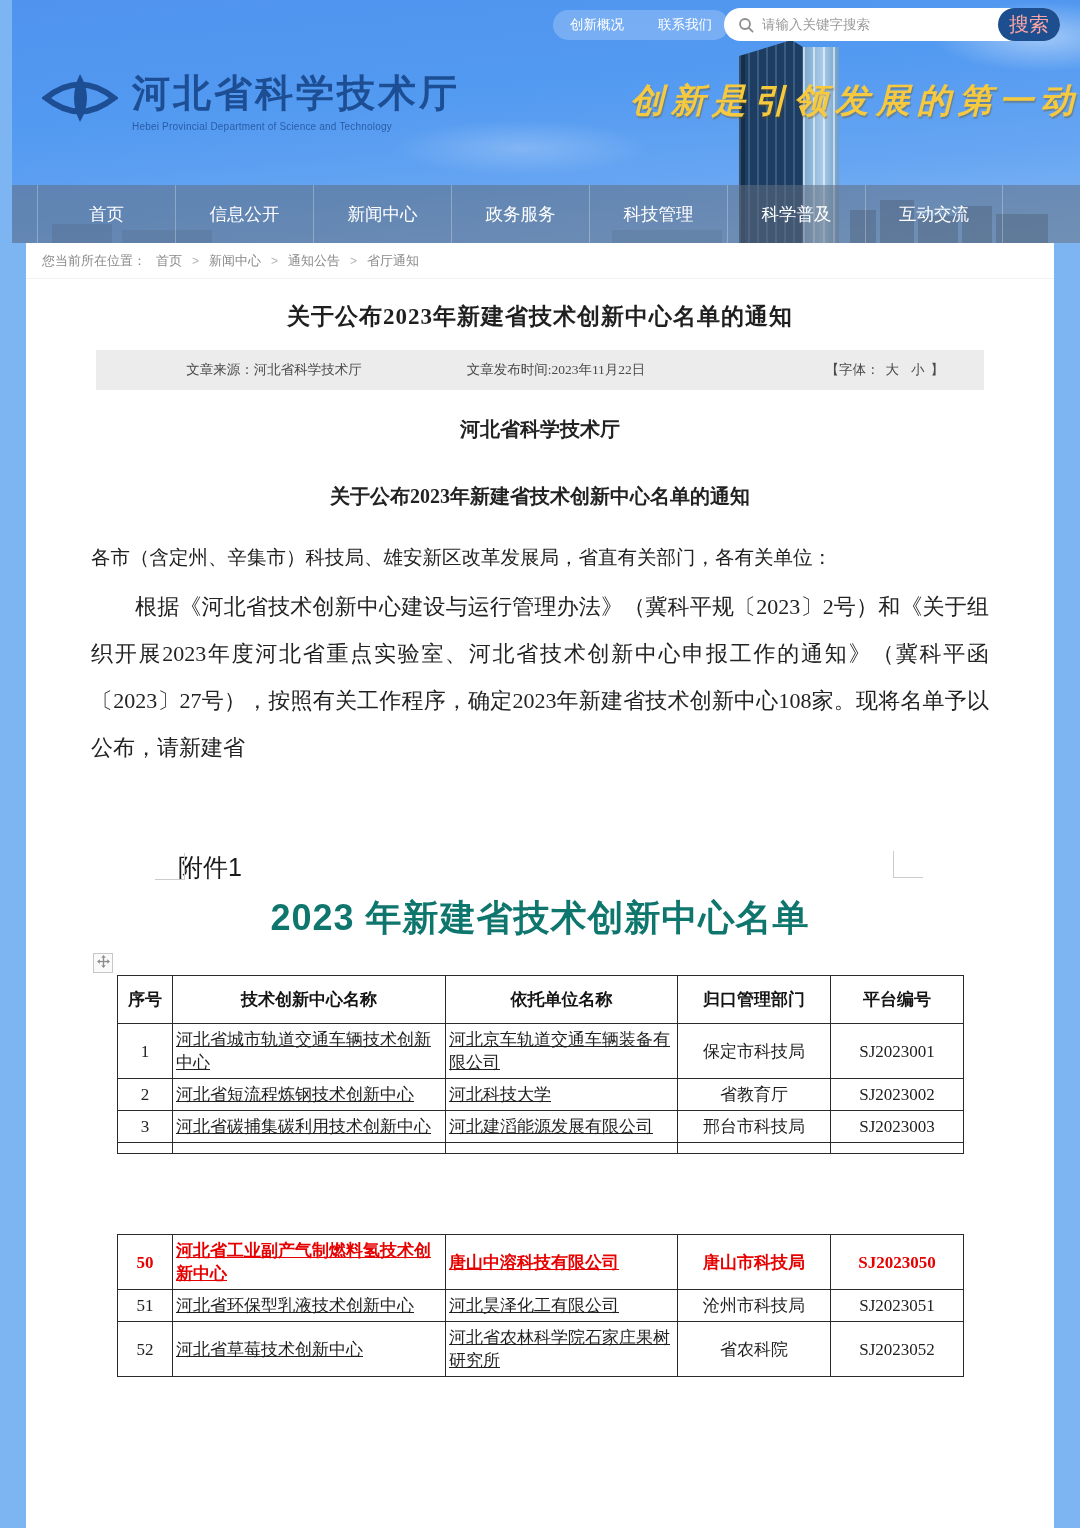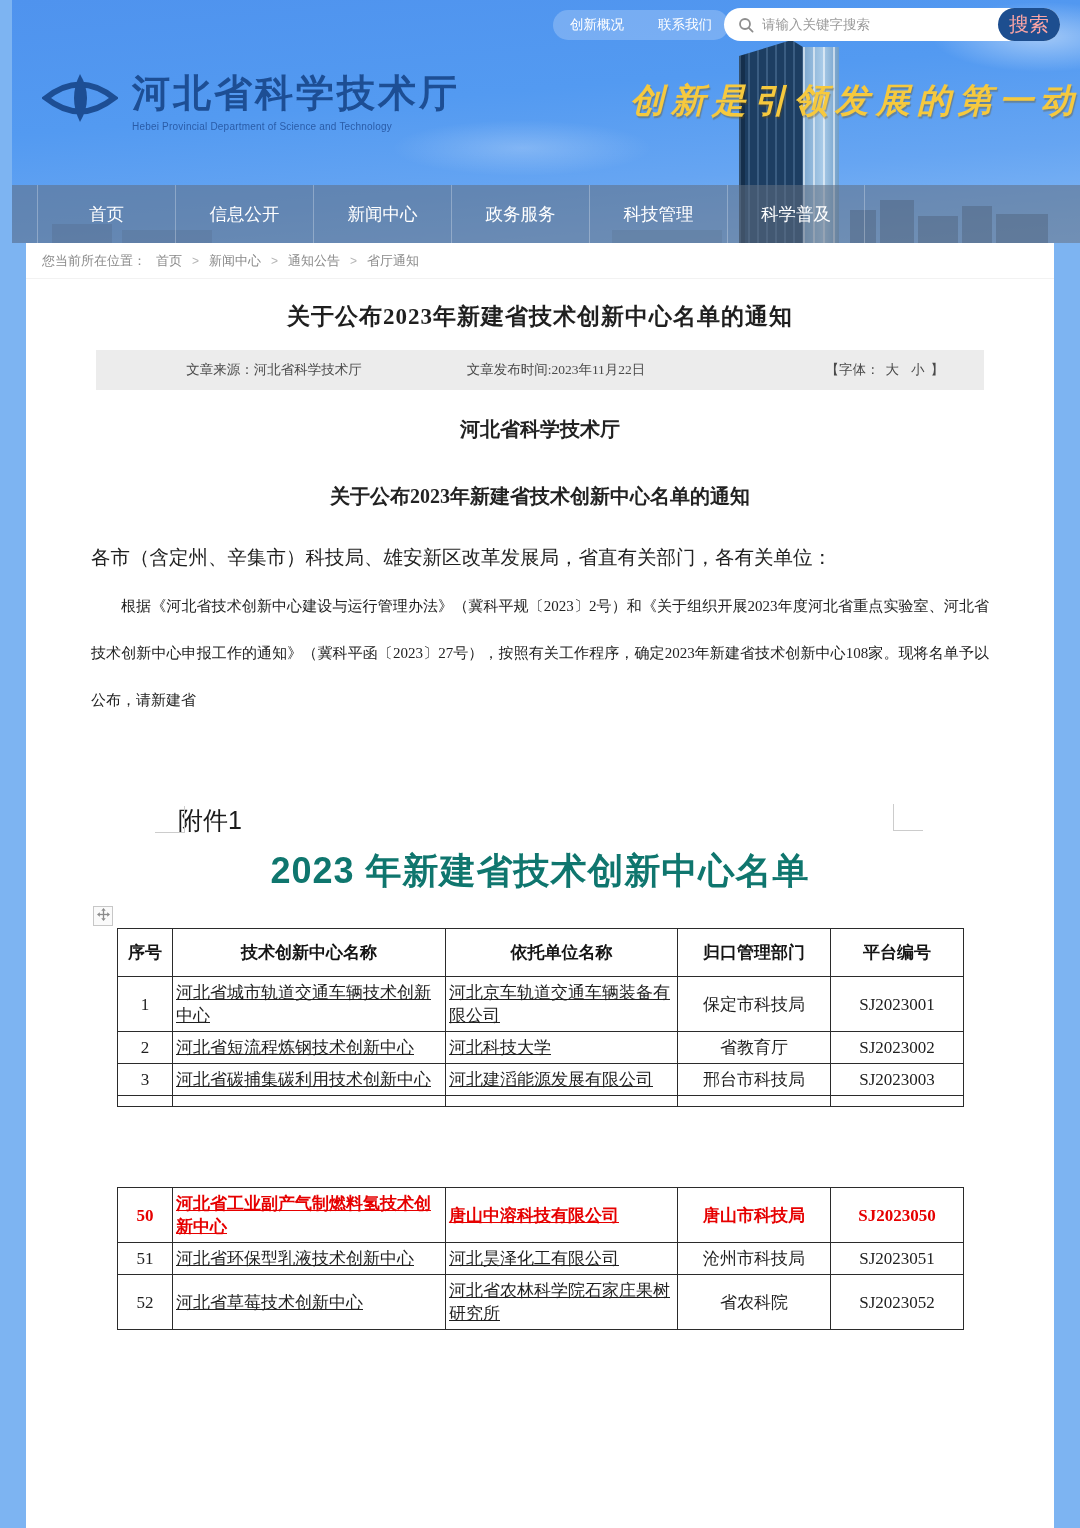--- a/index.html
+++ b/index.html
@@ -71,21 +71,21 @@
           align-items:center; font-family:"Liberation Serif",serif; font-size:13.5px; color:#4a4a4a;justify-content:center; }
   .meta .m-src { margin-left:50px; }
   .meta .m-time { margin-left:105px; }
   .meta .m-font { margin-left:180px; }
   .meta .fbtn { cursor:pointer; margin:0 6px; }
 
   .body-text { margin:0 65px; font-family:"Liberation Serif",serif; color:#222; }
   .b-org { margin-top:26px; text-align:center; font-weight:bold; font-size:20px; }
   .b-title { margin-top:40px; text-align:center; font-weight:bold; font-size:20px; }
   .b-p1 { margin-top:34px; font-size:19.5px; }
-  .b-p2 { margin-top:12px; font-size:15px; line-height:47px; text-indent:2em; text-align:justify;font-family:Liberation Serif, serif; }
+  .b-p2 { margin-top:12px; font-size:22px; line-height:47px; text-indent:2em; text-align:justify;font-family:Liberation Serif, serif; }
 
   
   .doc { position:relative; margin-top:80px; }
   .corner { position:absolute; width:30px; height:27px; }
   .corner.cl { left:129px; top:2px; border-right:1px solid #cccccc; border-bottom:1px solid #cccccc; }
   .corner.cr { left:867px; top:0; border-left:1px solid #cccccc; border-bottom:1px solid #cccccc; }
   .att-label { margin:46px 0 0 152px; font-size:25px; color:#1a1a1a; }
   .att-title { margin:10px 0 0 91px; width:846px; text-align:center; font-size:36px;
                font-weight:bold; color:#0f766e; letter-spacing:1px; }
 
@@ -155,20 +155,21 @@
     <div class="slogan">创新是引领发展的第一动力</div>
 
     <div class="nav">
       <div class="nav-inner">
         <div class="nav-item">首页</div>
         <div class="nav-item">信息公开</div>
         <div class="nav-item">新闻中心</div>
         <div class="nav-item">政务服务</div>
         <div class="nav-item">科技管理</div>
         <div class="nav-item">科学普及</div>
+        <div class="nav-item">互动交流</div>
       </div>
     </div>
   </div>
 
   <div class="content">
 
     <div class="breadcrumb">
       <span>您当前所在位置：</span>
       <a href="#">首页</a>
       <span class="sep">&gt;</span>

